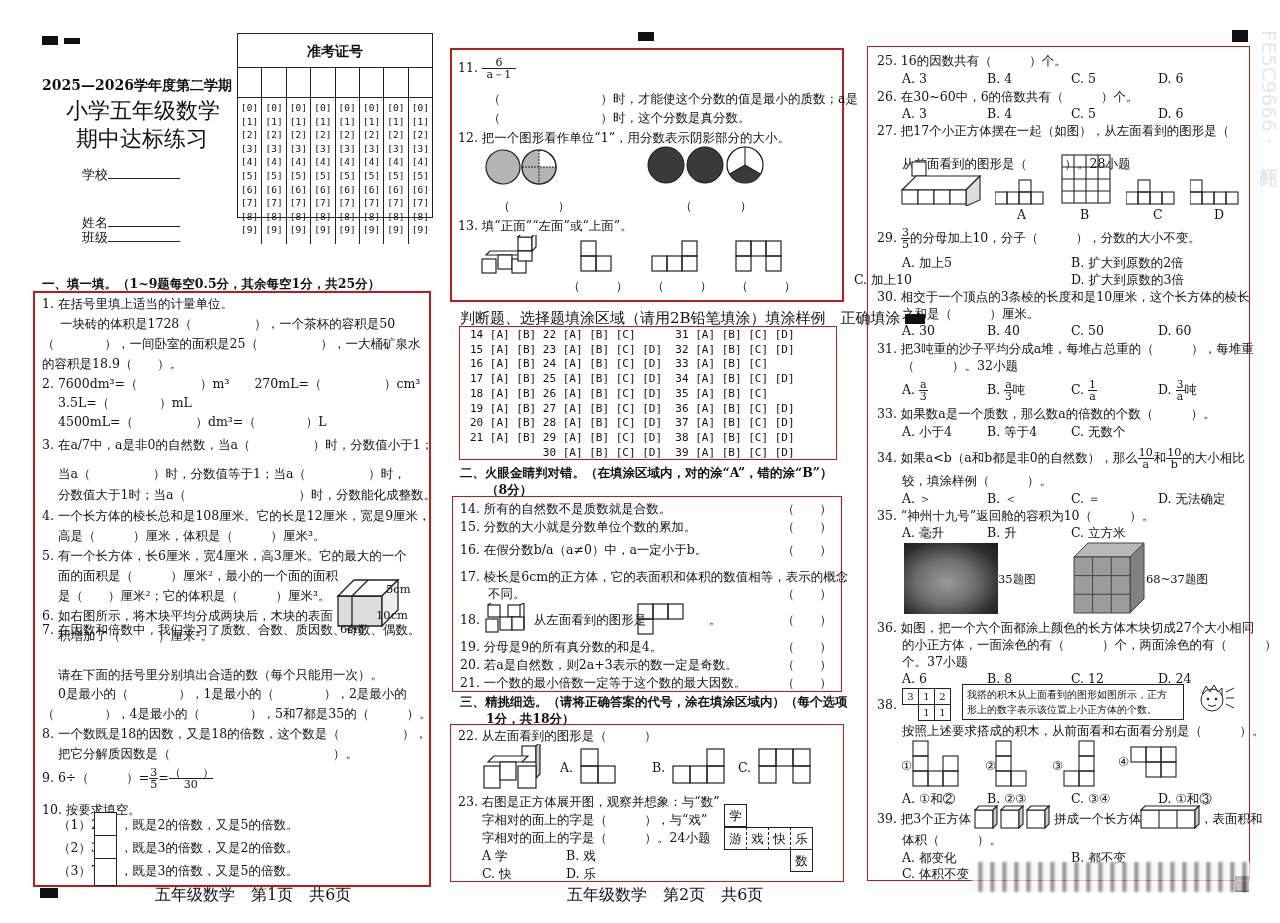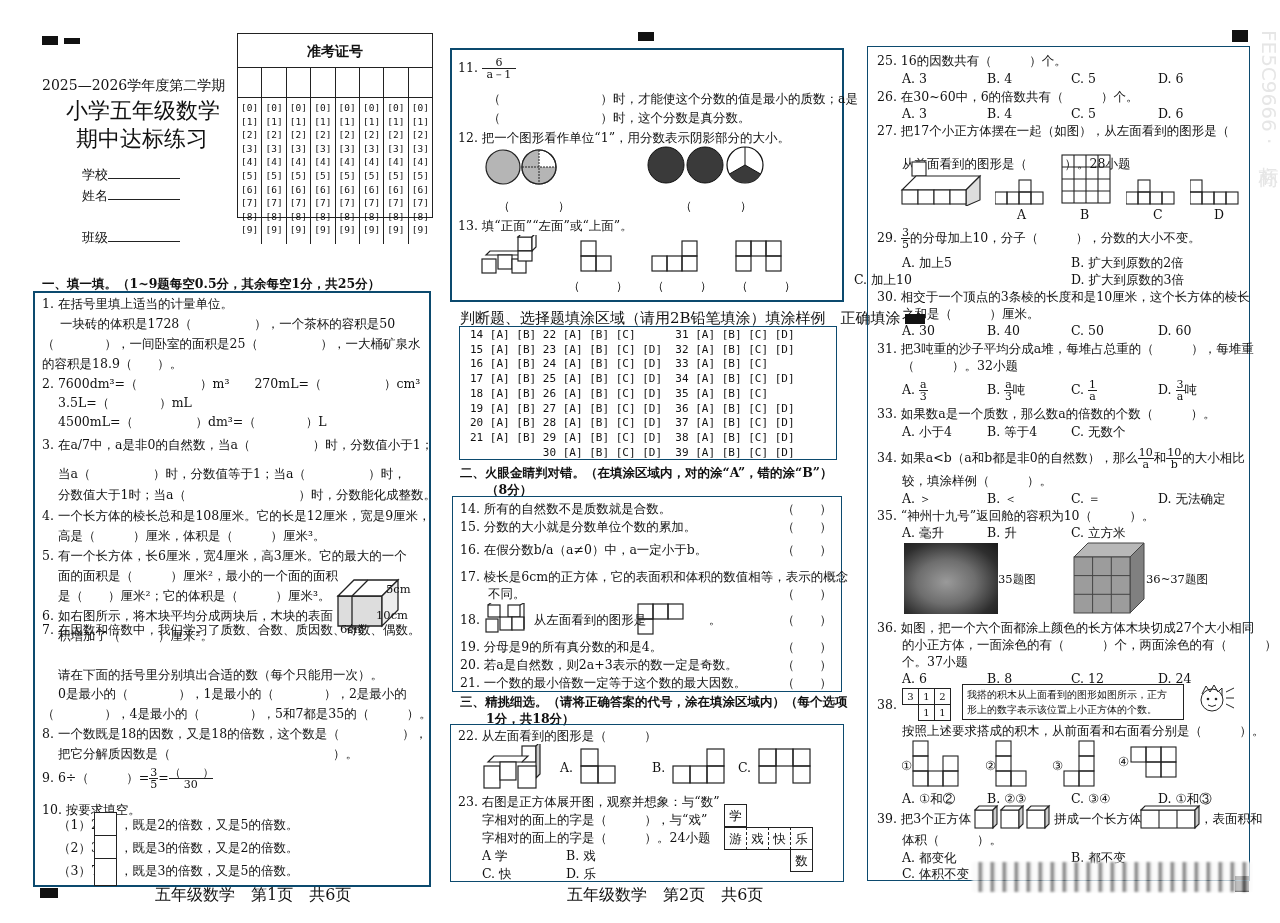--- a/index.html
+++ b/index.html
@@ -1,22 +1,22 @@
 <!DOCTYPE html>
 <html><head>
 <meta charset="utf-8">
 <style>
 *{box-sizing:border-box;margin:0;padding:0}
 body{width:1280px;height:923px;background:#fff;font-family:"DejaVu Serif","Liberation Serif",serif;color:#111;position:relative;overflow:hidden;font-size:12.5px}
 .abs{position:absolute}
 .mark{position:absolute;background:#111;height:9px}
-.box{position:absolute;border:2px solid #0c4a6e}
+.box{position:absolute;border:2px solid #b91c1c}
 .line{position:absolute;white-space:nowrap;font-size:12.5px;line-height:16px}
 .sm{font-size:11.5px}
-.bold{font-weight:normal}
+.bold{font-weight:bold}
 .hdr{font-weight:bold;font-size:12.5px}
 .ttl{font-family:"DejaVu Sans","Liberation Sans",sans-serif}
 .omr{font-family:"DejaVu Sans Mono","Liberation Mono",monospace;font-size:11px;line-height:14.7px;white-space:pre}
 .sq{position:absolute;border:1.3px solid #222;background:#fff}
 .frac{display:inline-block;vertical-align:middle;text-align:center;line-height:11px;font-size:11px}
 .frac span{display:block}
 .frac .num{border-bottom:1px solid #222;padding:0 1px}
 .ans{position:absolute;font-size:12px}
 .foot{position:absolute;font-size:16px;white-space:nowrap}
 .watermark{position:absolute;color:#e6e6e6;font-family:"DejaVu Sans",sans-serif;writing-mode:vertical-rl;font-size:20px}
@@ -30,21 +30,21 @@
 <div class="mark" style="left:1232px;top:30px;width:16px;height:12px"></div>
 <div class="mark" style="left:40px;top:888px;width:18px;height:10px"></div>
 <div class="mark" style="left:1235px;top:876px;width:14px;height:16px"></div>
 
 <div>
   <div class="abs bold" style="left:42px;top:77px;font-size:14px">2025—2026学年度第二学期</div>
   <div class="abs ttl" style="left:66px;top:96px;font-size:22px">小学五年级数学</div>
   <div class="abs ttl" style="left:76px;top:124px;font-size:22px">期中达标练习</div>
 
   <div class="abs" style="left:82px;top:166px;font-size:13px"><span>学校</span><span style="display:inline-block;width:72px;border-bottom:1px solid #222"></span></div>
-  <div class="abs" style="left:82px;top:187px;font-size:13px"><span>姓名</span><span style="display:inline-block;width:72px;border-bottom:1px solid #222"></span></div>
+  <div class="abs" style="left:82px;top:214px;font-size:13px"><span>姓名</span><span style="display:inline-block;width:72px;border-bottom:1px solid #222"></span></div>
   <div class="abs" style="left:82px;top:229px;font-size:13px"><span>班级</span><span style="display:inline-block;width:72px;border-bottom:1px solid #222"></span></div>
 
   <div class="abs" style="left:237px;top:33px;width:196px;height:185px;border:1.5px solid #222">
     <div style="height:34px;border-bottom:1.5px solid #222;text-align:center;line-height:34px;font-weight:bold;font-size:14px;font-family:'DejaVu Sans',sans-serif">准考证号</div>
     <div id="idcols" style="display:flex;height:176px">
         <div style="flex: 1 1 0%; display: flex; flex-direction: column; border-right: 1.3px solid rgb(34, 34, 34);">
           <div style="height: 30px; border-bottom: 1.3px solid rgb(34, 34, 34);"></div>
           <div style="font-family: &quot;DejaVu Sans Mono&quot;, monospace; font-size: 9.5px; line-height: 13.6px; text-align: center; padding-top: 3px;">
             <div>[0]</div>
             <div>[1]</div>
@@ -543,21 +543,21 @@
       <g stroke="#444" stroke-width="1" fill="#9c9c9c">
         <polygon points="2,16 16,2 72,2 58,16" fill="#b8b8b8"></polygon>
         <polygon points="58,16 72,2 72,58 58,72" fill="#808080"></polygon>
         <rect x="2" y="16" width="56" height="56"></rect>
         <line x1="20.6" y1="16" x2="20.6" y2="72"></line>
         <line x1="39.3" y1="16" x2="39.3" y2="72"></line>
         <line x1="2" y1="34.6" x2="58" y2="34.6"></line>
         <line x1="2" y1="53.3" x2="58" y2="53.3"></line>
       </g>
     </svg>
-  <div class="line sm" style="left:1146px;top:571px">36~37题图</div>
+  <div class="line sm" style="left:1146px;top:571px">68~37题图</div>
 
   <div class="line" style="left:877px;top:620px">36. 如图，把一个六个面都涂上颜色的长方体木块切成27个大小相同</div>
   <div class="line" style="left:902px;top:637px">的小正方体，一面涂色的有（　　　）个，两面涂色的有（　　　）</div>
   <div class="line" style="left:902px;top:654px">个。37小题</div>
   <div class="line" style="left:902px;top:671px">
     <span style="position:absolute;left:0">A. 6</span>
       <span style="position:absolute;left:85px">B. 8</span>
       <span style="position:absolute;left:169px">C. 12</span>
       <span style="position:absolute;left:256px">D. 24</span>
   </div>

